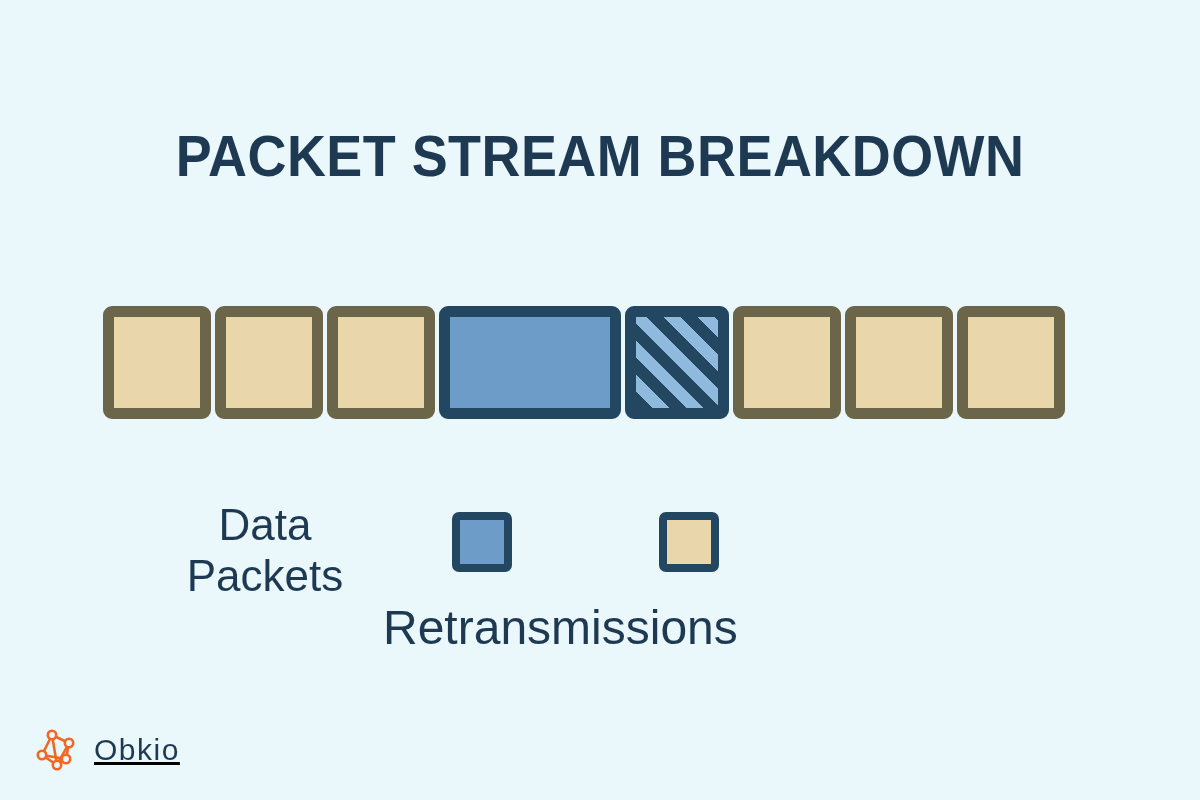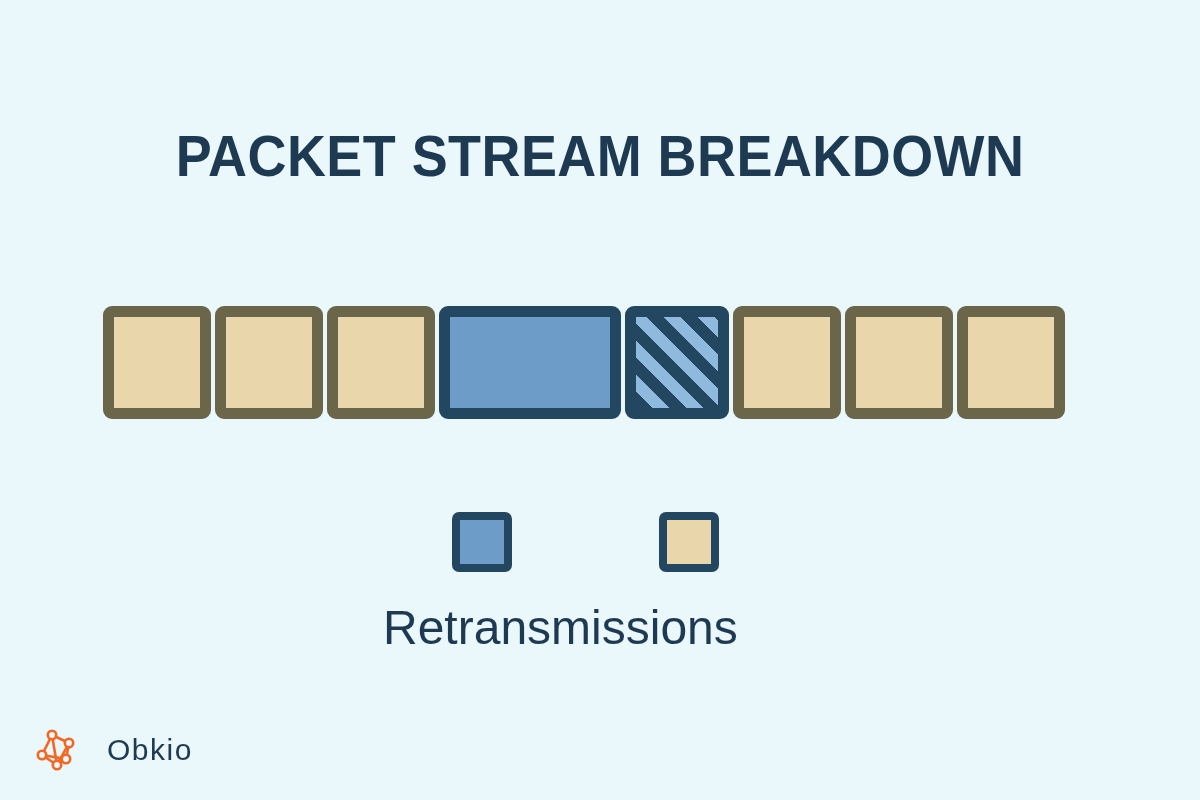--- a/index.html
+++ b/index.html
@@ -152,21 +152,22 @@
     border: 8px solid #234761;
   }
 
   
   .brand {
     position: absolute;
     left: 32px;
     top: 726px;
     display: flex;
     align-items: center;
-    gap: 27px;
+    gap: 14px;
+    text-decoration: underline;
   }
 
   .brand-mark {
     width: 48px;
     height: 48px;
     display: block;
   }
 
   .brand-name {
     color: #1e3a52;
@@ -189,20 +190,21 @@
     <div class="packet data"></div>
     <div class="packet retrans">
       <div class="stripes"></div>
     </div>
     <div class="packet overhead"></div>
     <div class="packet overhead"></div>
     <div class="packet overhead"></div>
   </div>
 
   <div class="legend">
+    <div class="legend-label data-packets">Data Packets</div>
 
     <div class="swatch retrans-swatch"></div>
 
     <div class="legend-label retransmissions">Retransmissions</div>
 
     <div class="swatch overhead-swatch"></div>
 
   </div>
 
   <div class="brand">

